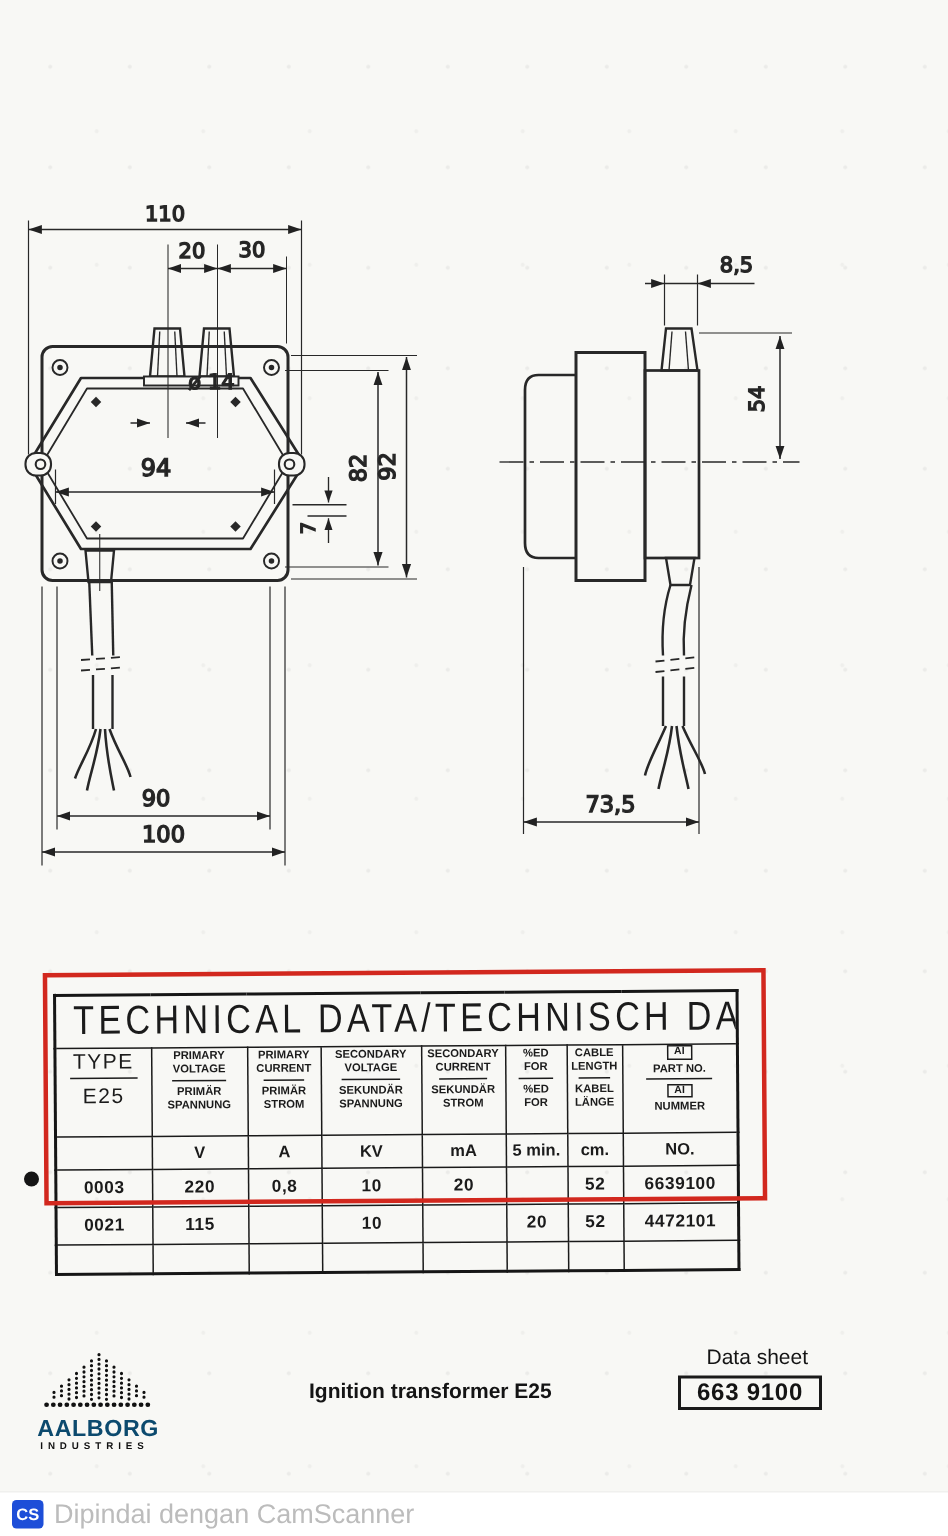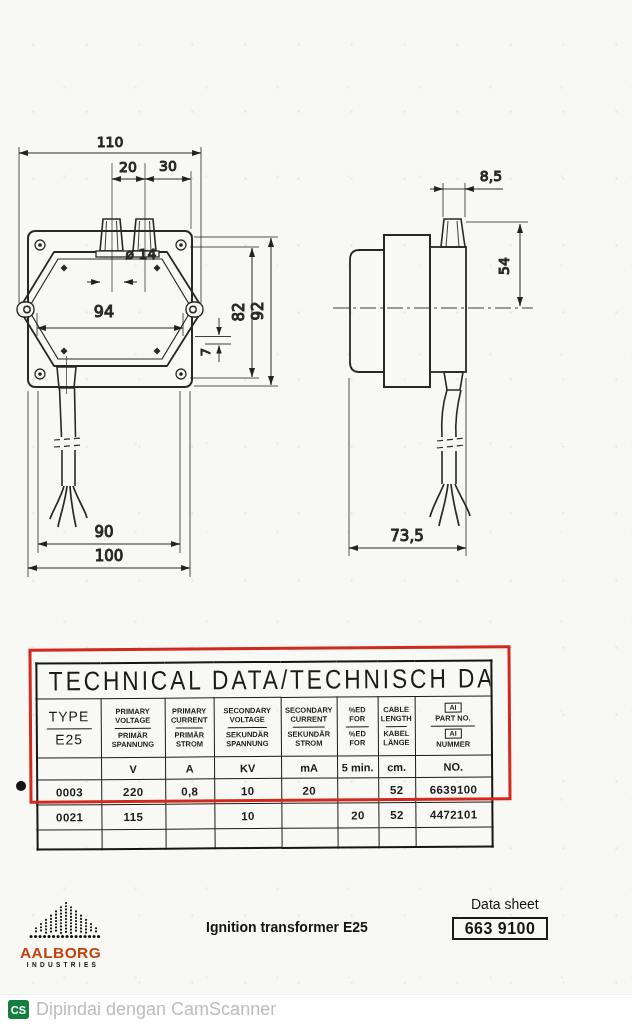--- a/index.html
+++ b/index.html
@@ -20,51 +20,51 @@
 
   
   .table-wrap{position:absolute;left:36px;top:661px;width:455px;transform:rotate(-0.4deg);}
   table.tech{border-collapse:collapse;table-layout:fixed;width:455px;background:transparent;
     border:2.5px solid #161616;}
   table.tech td{border:1.5px solid #1a1a1a;text-align:center;vertical-align:middle;padding:0;overflow:hidden;}
   td.title-cell{height:34px;border-bottom:2px solid #161616;}
   .title-text{font-size:24px;font-weight:500;letter-spacing:3px;white-space:nowrap;
     transform:scale(0.95,1.12);transform-origin:center;}
   tr.head-row td{height:58px;}
-  .hd{display:flex;flex-direction:column;justify-content:center;align-items:center;height:100%;}
+  .hd{display:flex;flex-direction:column;align-items:center;height:100%;}
   .hd-en,.hd-de{font-size:7.5px;font-weight:700;line-height:1.2;white-space:pre-line;letter-spacing:0;}
   .hd-rule{width:58%;border-top:1.2px solid #1b1b1b;margin:2.5px auto;}
   .col-type .hd-en,.col-type .hd-de{font-size:14px;font-weight:500;letter-spacing:1px;}
   .col-type .hd-rule{width:72%;}
   .ai-box{display:inline-block;border:1.2px solid #1b1b1b;font-size:7px;font-weight:700;
     line-height:1.1;padding:0 4px;margin-bottom:1px;}
   tr.units-row td{height:21px;font-size:11px;font-weight:700;}
   tr.data-row td{height:24px;font-size:11.5px;font-weight:700;letter-spacing:0.4px;}
   tr.empty-row td{height:18px;}
 
   .red-box{position:absolute;left:29px;top:647px;width:476px;height:149px;
     border:3px solid #d2281e;transform:rotate(-0.4deg);pointer-events:none;}
   .punch-dot{position:absolute;left:16px;top:781px;width:10px;height:10px;border-radius:50%;background:#151515;}
 
   
   .logo-svg{position:absolute;left:28px;top:897px;}
-  .company{position:absolute;left:20px;top:944px;width:86px;text-align:left;
-    font-size:15.5px;font-weight:800;letter-spacing:0.4px;color:#c2410c;}
+  .company{position:absolute;left:20px;top:944px;width:86px;text-align:right;
+    font-size:15.5px;font-weight:800;letter-spacing:0.4px;color:#0c4a6e;}
   .division{position:absolute;left:20px;top:961px;width:86px;text-align:center;
     font-size:6.5px;font-weight:700;letter-spacing:3.3px;color:#111;}
   .caption{position:absolute;left:206px;top:919px;font-size:14px;font-weight:700;color:#141414;}
   .ds-label{position:absolute;left:471px;top:896px;font-size:14px;font-weight:400;color:#141414;}
   .ds-box{position:absolute;left:452px;top:917px;width:92px;height:19px;border:2px solid #1a1a1a;
     display:flex;align-items:flex-end;justify-content:center;font-size:16px;font-weight:700;
     letter-spacing:0.5px;color:#141414;}
 
   
   .scan-bar{position:absolute;left:0;bottom:0;width:632px;height:29px;background:#ffffff;
     border-top:1px solid #f0f0ee;display:flex;align-items:center;}
-  .cs-badge{margin-left:8px;width:21px;height:19px;border-radius:3px;background:#15803d;
+  .cs-badge{margin-left:8px;width:21px;height:19px;border-radius:3px;background:#1d4ed8;
     color:#fff;font-size:11px;font-weight:700;display:flex;align-items:center;justify-content:center;}
   .cs-text{margin-left:7px;font-size:18px;color:#bcbcbc;}
 </style>
 </head>
 <body>
 
 <div class="page">
 
   <svg class="drawing" width="632" height="600" viewBox="0 0 632 600">
     <defs>

